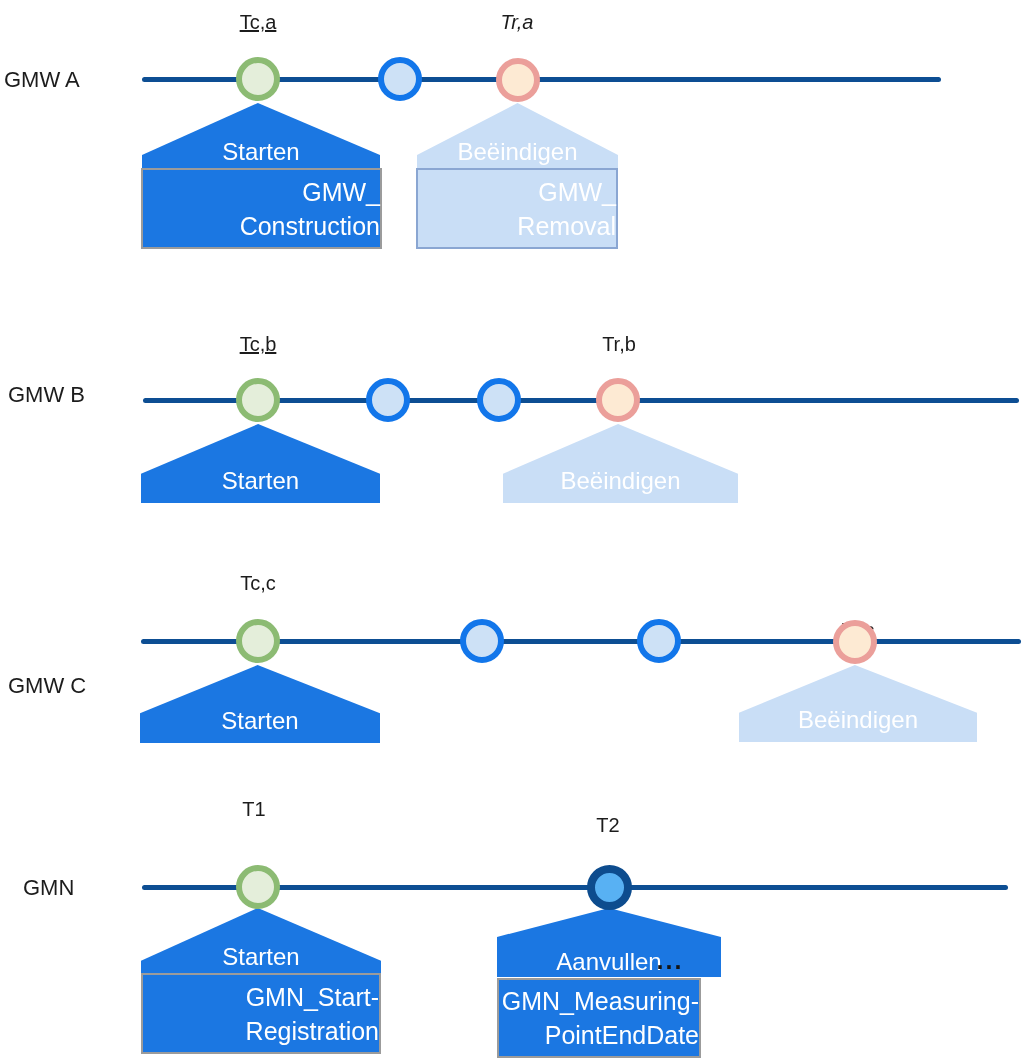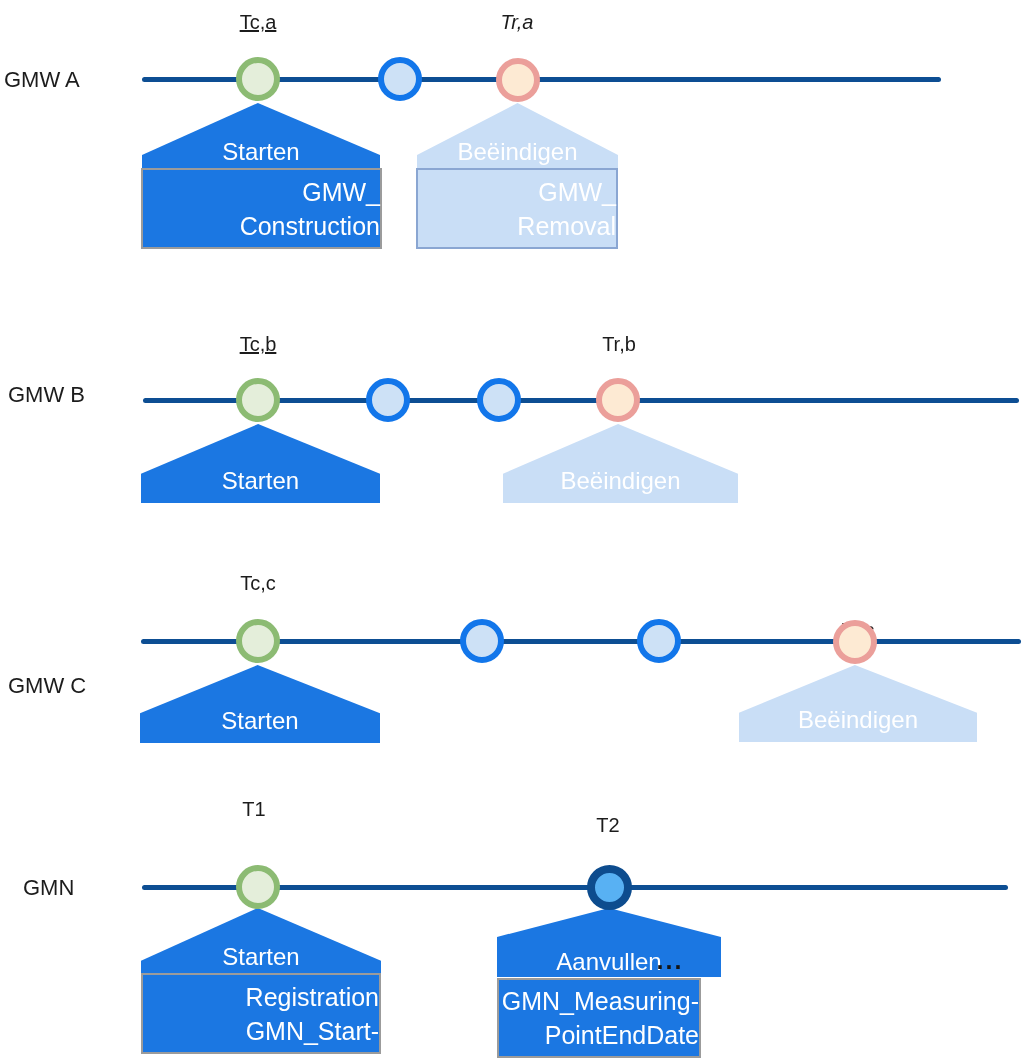--- a/index.html
+++ b/index.html
@@ -99,22 +99,22 @@
 
   <div class="row-label" style="left:23px; top:875px;">GMN</div>
   <div class="tl-line" style="left:142px; top:885px; width:866px;"></div>
   <div class="time-label" style="left:254px; top:778px;margin-top:20px;">T1</div>
   <div class="time-label" style="left:608px; top:814px;">T2</div>
 
   <div class="house primary flat" style="left:141px; top:908px; width:240px; height:65px; clip-path:polygon(48.7% 0, 100% 81%, 100% 100%, 0 100%, 0 81%);">
     <span>Starten</span>
   </div>
   <div class="detail-box primary" style="left:141px; top:973px; width:240px; height:81px;">
+    <div>GMN_Start-</div>
     <div>Registration</div>
-    <div>GMN_Start-</div>
   </div>
 
   <div class="house primary mid" style="left:497px; top:908px; width:224px; height:69px; clip-path:polygon(50% 0, 100% 42%, 100% 100%, 0 100%, 0 42%);">
     <span>Aanvullen</span>
   </div>
   <div class="ellipsis" style="left:670px; top:948px;">...</div>
   <div class="detail-box primary" style="left:497px; top:978px; width:204px; height:80px;">
     <div>GMN_Measuring-</div>
     <div>PointEndDate</div>
   </div>

